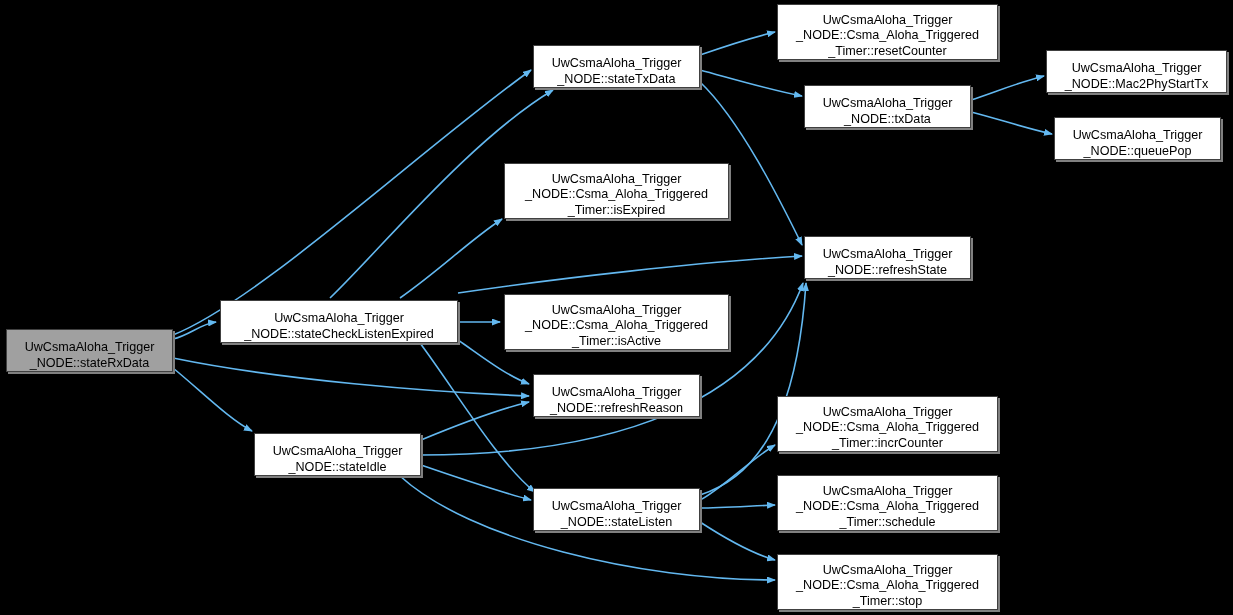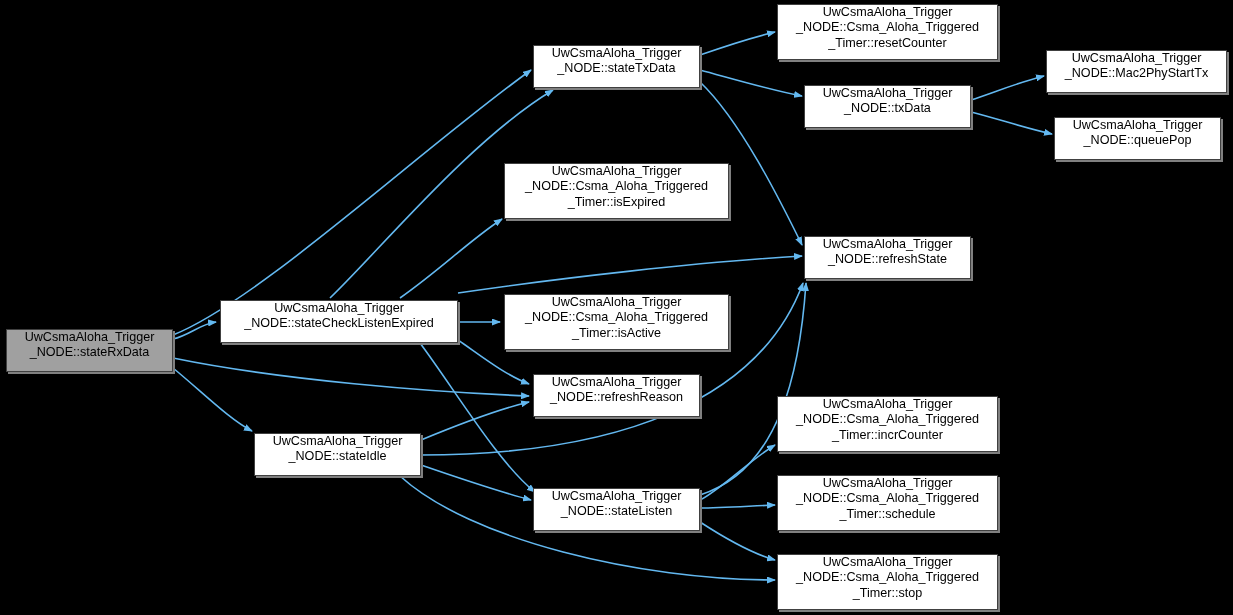--- a/index.html
+++ b/index.html
@@ -22,21 +22,21 @@
     width: 1233px;
     height: 615px;
   }
   .node {
     position: absolute;
     box-sizing: border-box;
     background: #ffffff;
     border: 1px solid #404040;
     box-shadow: 2px 2px 0 0 #808080;
     display: flex;
-    align-items: flex-start;
+    align-items: flex-end;
     justify-content: center;
     text-align: center;
     color: #000000;
     font-size: 12.6px;
     line-height: 15.4px;
     letter-spacing: 0px;
     white-space: pre;
     z-index: 5;
   }
   .node.root {

